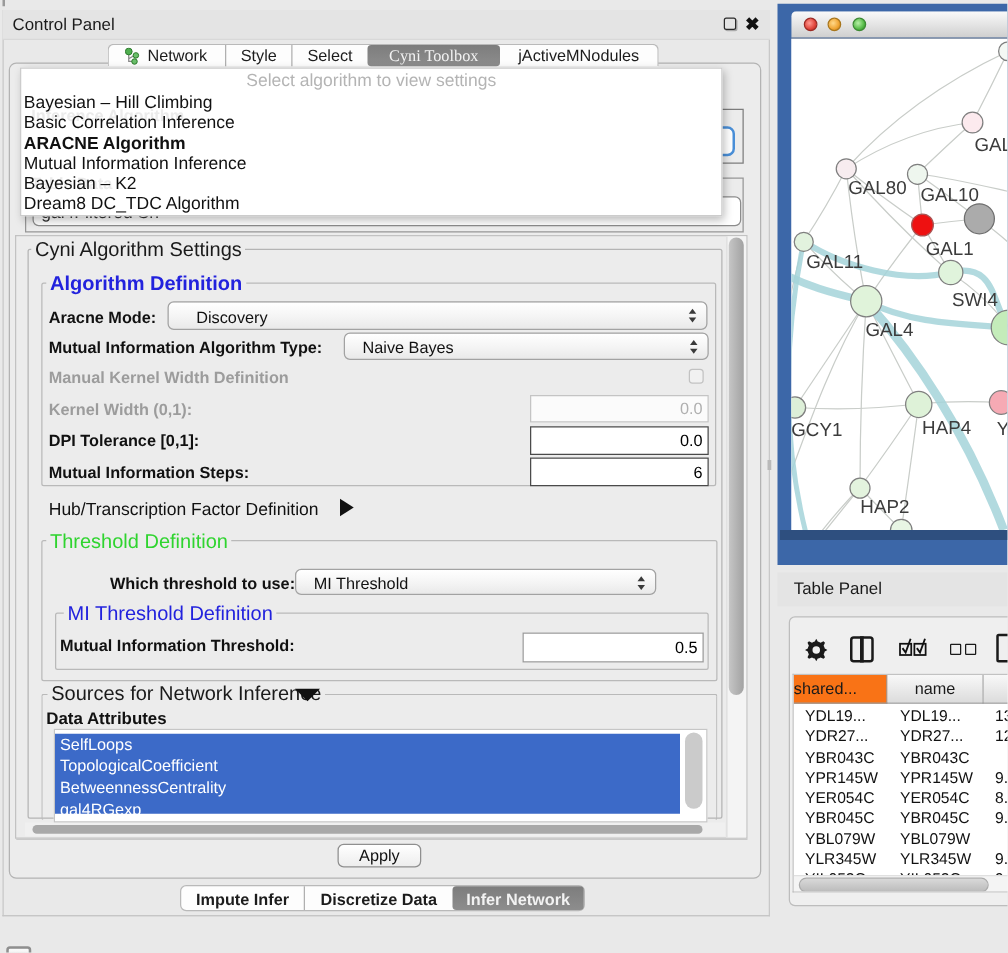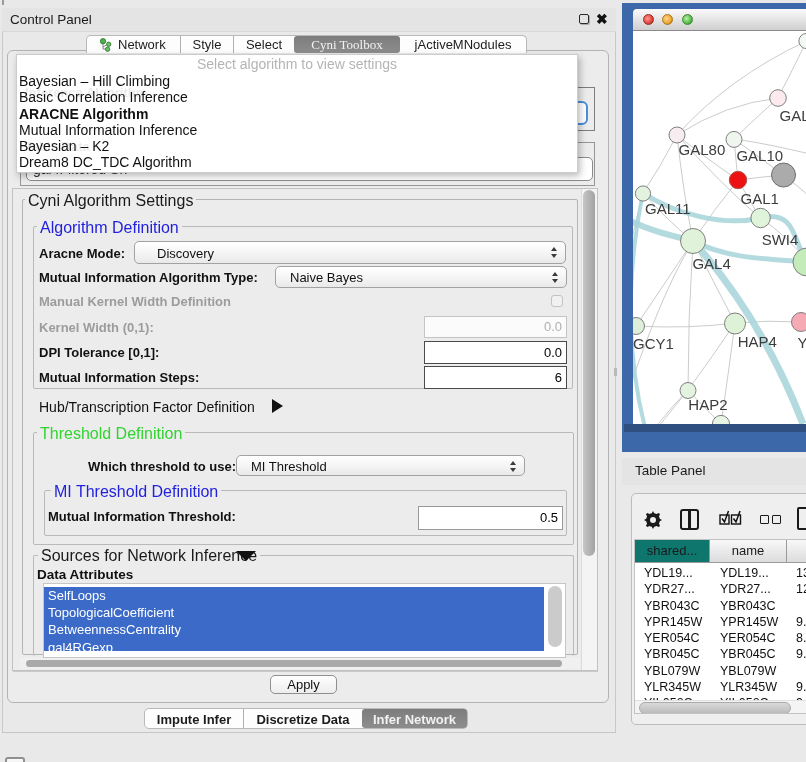--- a/index.html
+++ b/index.html
@@ -72,21 +72,21 @@
   <div class="abs" style="left:581px;top:189px;width:16px;height:481px;background:#f4f4f4;border-left:1px solid #dcdcdc;"></div>
   <div class="abs" style="left:583px;top:190px;width:12px;height:366px;background:linear-gradient(90deg,#c6c6c6,#a2a2a2);border-radius:6px;"></div>
 
   <div class="abs" style="left:20px;top:658px;width:560px;height:11px;background:#f0f0f0;"></div>
   <div class="abs" style="left:26px;top:660px;width:536px;height:7px;background:#a9a9a9;border-radius:4px;"></div>
 
   <div class="abs" style="left:22px;top:199px;width:556px;height:456px;border:1px solid #b4b4b4;border-radius:2px;"></div>
   <div class="grouplab" style="left:25px;top:192px;">Cyni Algorithm Settings</div>
 
   <div class="abs" style="left:33px;top:226px;width:540px;height:163px;border:1px solid #b9b9b9;border-radius:2px;"></div>
-  <div class="grouplab" style="left:37px;top:219px;color:#2222dd;">Algorithm Definition</div>
+  <div class="grouplab" style="left:37px;top:219px;color:#2222dd;font-weight:bold;">Algorithm Definition</div>
 
   <div class="blab" style="left:39px;top:246px;">Aracne Mode:</div>
   <div class="combo" style="left:134px;top:241px;width:432px;height:23px;">
       <span class="tx" style="left:22px;top:3.5px;">Discovery</span>
       <span class="spin" style="top:4px;"></span>
     </div>
   <div class="blab" style="left:39px;top:270px;">Mutual Information Algorithm Type:</div>
   <div class="combo" style="left:275px;top:265.5px;width:292px;height:22px;">
       <span class="tx" style="left:14px;">Naive Bayes</span>
       <span class="spin"></span>
@@ -247,21 +247,21 @@
       <path d="M3 10.5l2.5 3.5L9.5 3" stroke="#111" stroke-width="1.5" fill="none"></path>
       <path d="M14.5 10.5L17 14l4-11" stroke="#111" stroke-width="1.5" fill="none"></path>
     </svg>
 
     <div class="abs" style="left:128px;top:21px;width:9px;height:9px;border:1.4px solid #1a1a1a;border-radius:1px;"></div>
     <div class="abs" style="left:140px;top:21px;width:9px;height:9px;border:1.4px solid #1a1a1a;border-radius:1px;"></div>
 
     <div class="abs" style="left:165px;top:13px;width:16px;height:23px;border:2.5px solid #1a1a1a;border-radius:2px 7px 2px 2px;"></div>
 
     <div class="abs" style="left:2px;top:45px;width:197px;height:175px;background:#fff;border:1px solid #c2c2c2;border-right:none;overflow:hidden;">
-      <div class="abs" style="left:0;top:0;width:75px;height:23px;background:#0f766e;border-right:1px solid #9a9a9a;border-bottom:1px solid #9a9a9a;text-align:center;font-size:13px;color:#1a1a1a;line-height:22px;">shared...</div>
+      <div class="abs" style="left:0;top:0;width:75px;height:23px;background:#f97316;border-right:1px solid #9a9a9a;border-bottom:1px solid #9a9a9a;font-size:13px;color:#1a1a1a;line-height:22px;">shared...</div>
       <div class="abs" style="left:75px;top:0;width:77px;height:23px;background:linear-gradient(#f8f8f8,#dcdcdc);border-right:1px solid #9a9a9a;border-bottom:1px solid #9a9a9a;text-align:center;font-size:13px;color:#1a1a1a;line-height:22px;">name</div>
       <div class="abs" style="left:152px;top:0;width:45px;height:23px;background:linear-gradient(#f8f8f8,#dcdcdc);border-bottom:1px solid #9a9a9a;"></div>
       <div class="abs" style="left:9px;top:25px;font-size:12.5px;color:#111;line-height:16.3px;">YDL19...<br>YDR27...<br>YBR043C<br>YPR145W<br>YER054C<br>YBR045C<br>YBL079W<br>YLR345W<br>YIL052C</div>
       <div class="abs" style="left:85px;top:25px;font-size:12.5px;color:#111;line-height:16.3px;">YDL19...<br>YDR27...<br>YBR043C<br>YPR145W<br>YER054C<br>YBR045C<br>YBL079W<br>YLR345W<br>YIL052C</div>
       <div class="abs" style="left:161px;top:25px;font-size:12.5px;color:#111;line-height:16.3px;">13<br>12<br><br>9.<br>8.<br>9.<br><br>9.<br>9.</div>
 
       <div class="abs" style="left:0;top:160px;width:197px;height:15px;background:#f4f4f4;border-top:1px solid #e0e0e0;"></div>
       <div class="abs" style="left:4px;top:162px;width:152px;height:12px;background:linear-gradient(#d9d9d9,#bcbcbc);border-radius:7px;border:0.5px solid #ababab;"></div>
     </div>
   </div>

